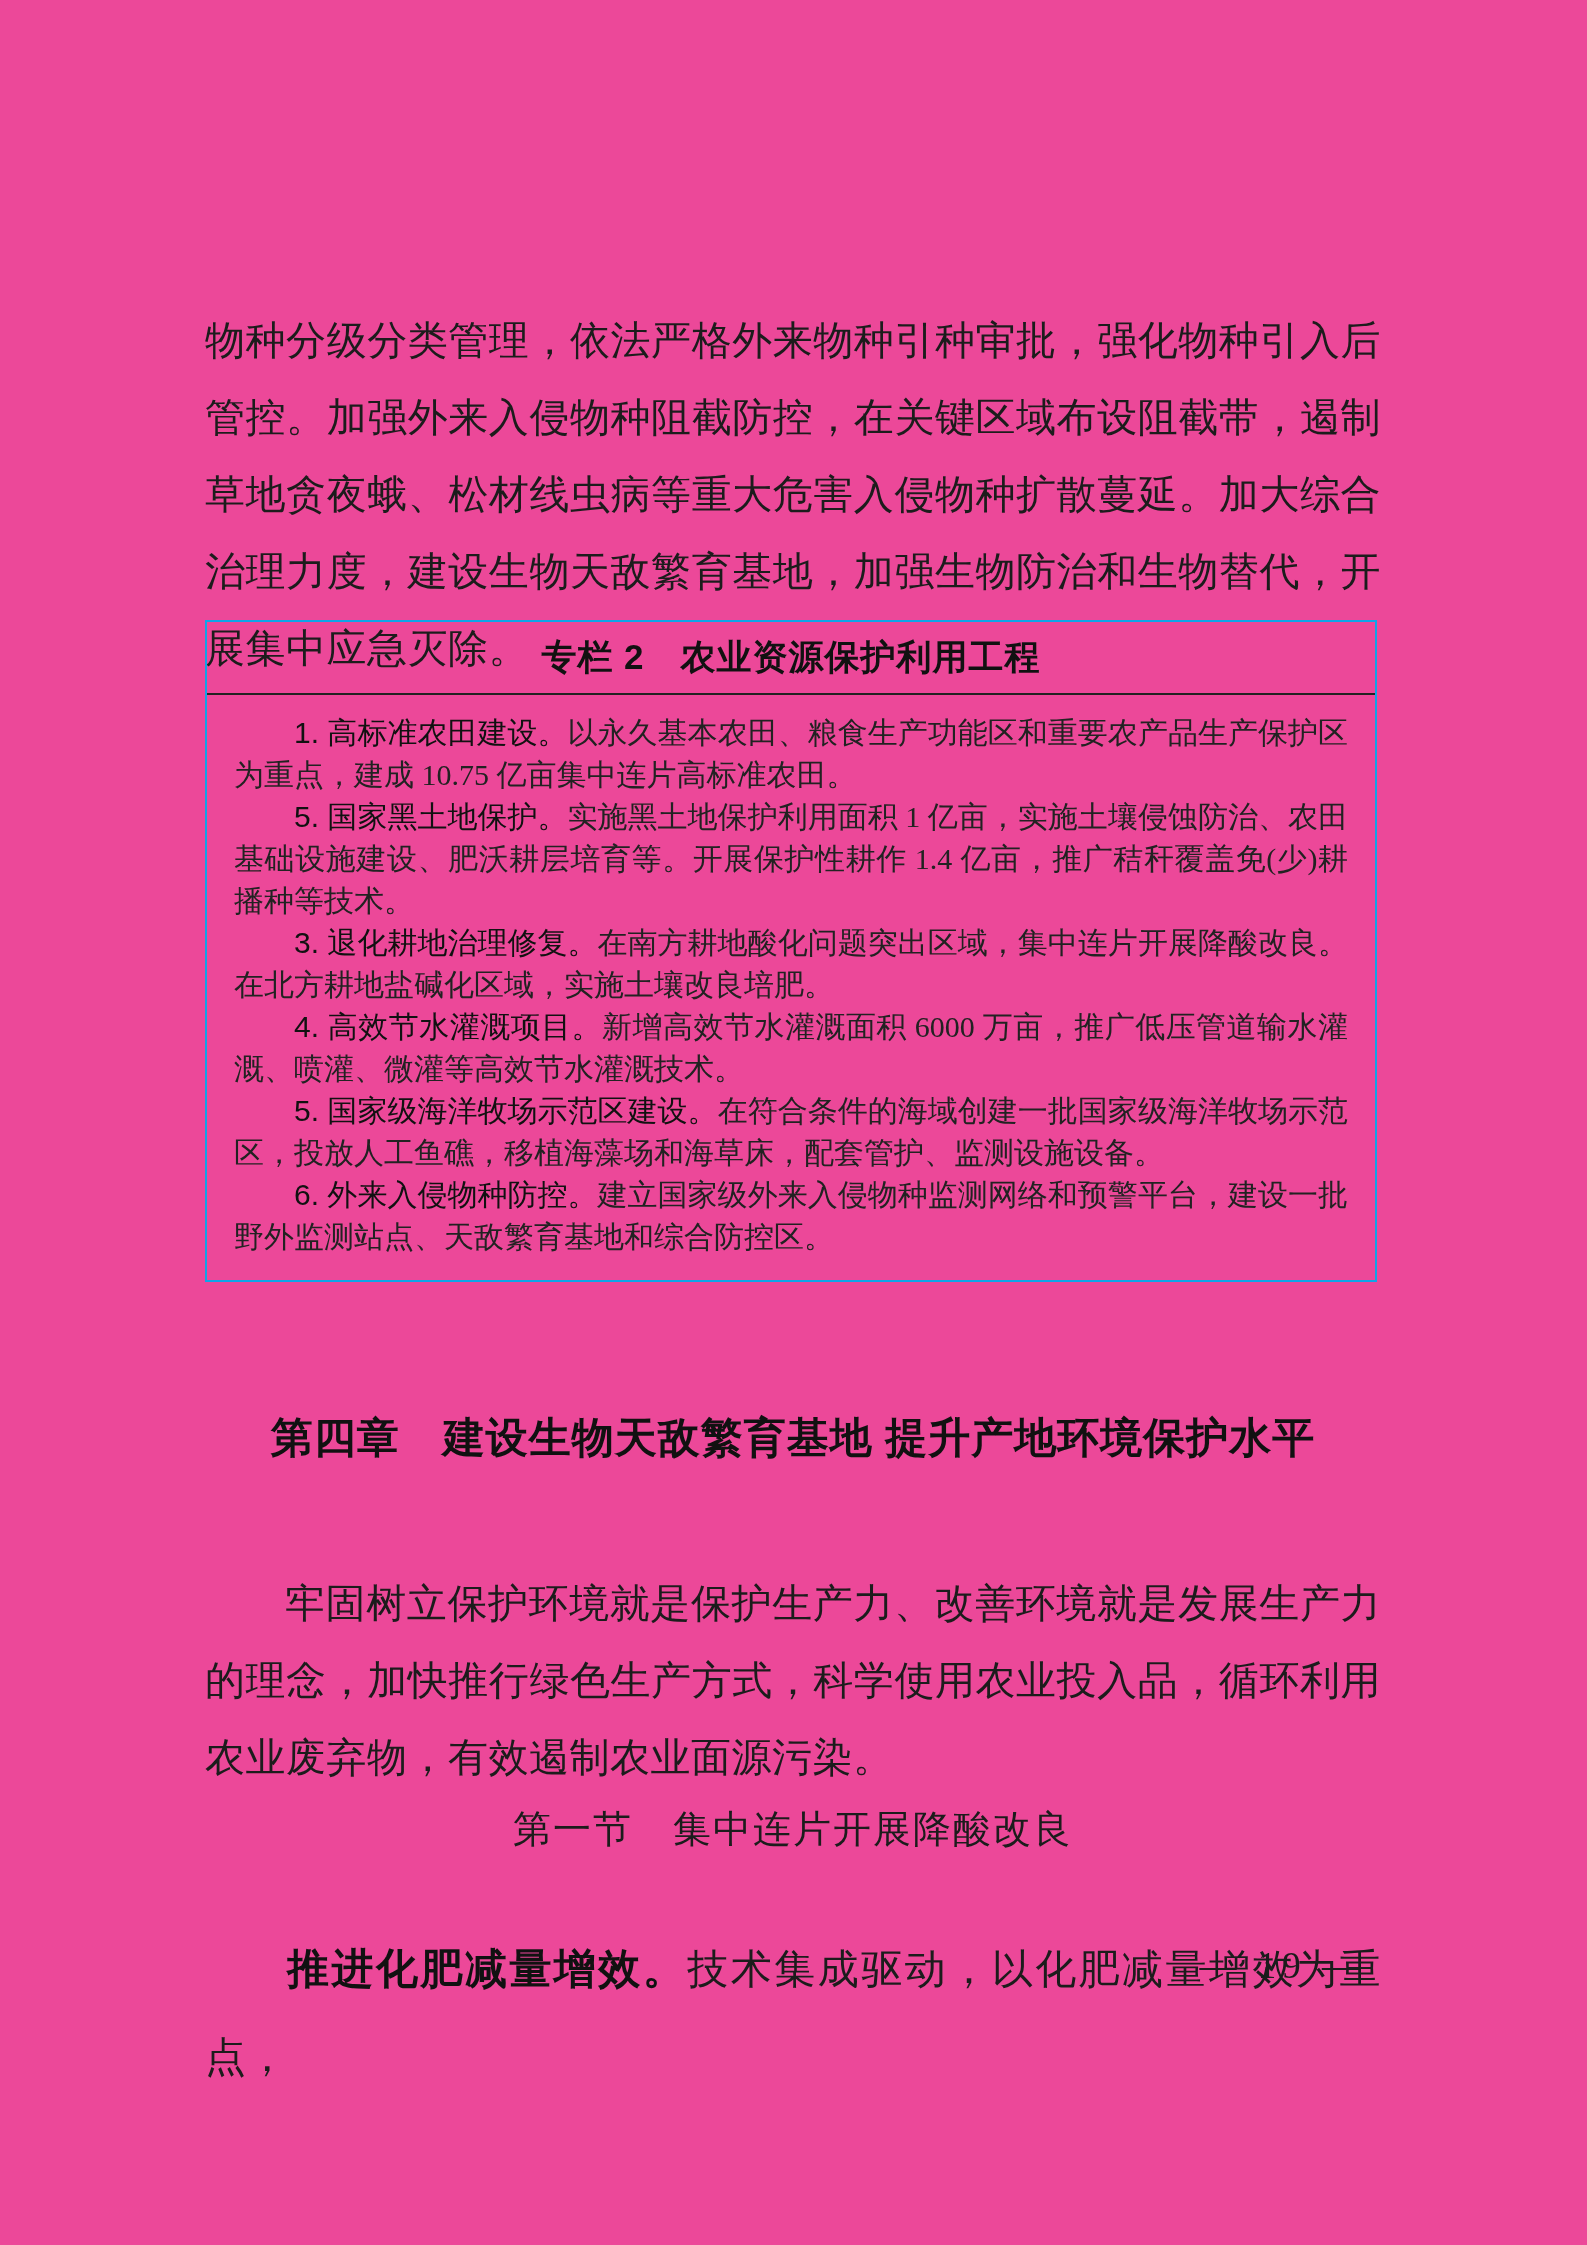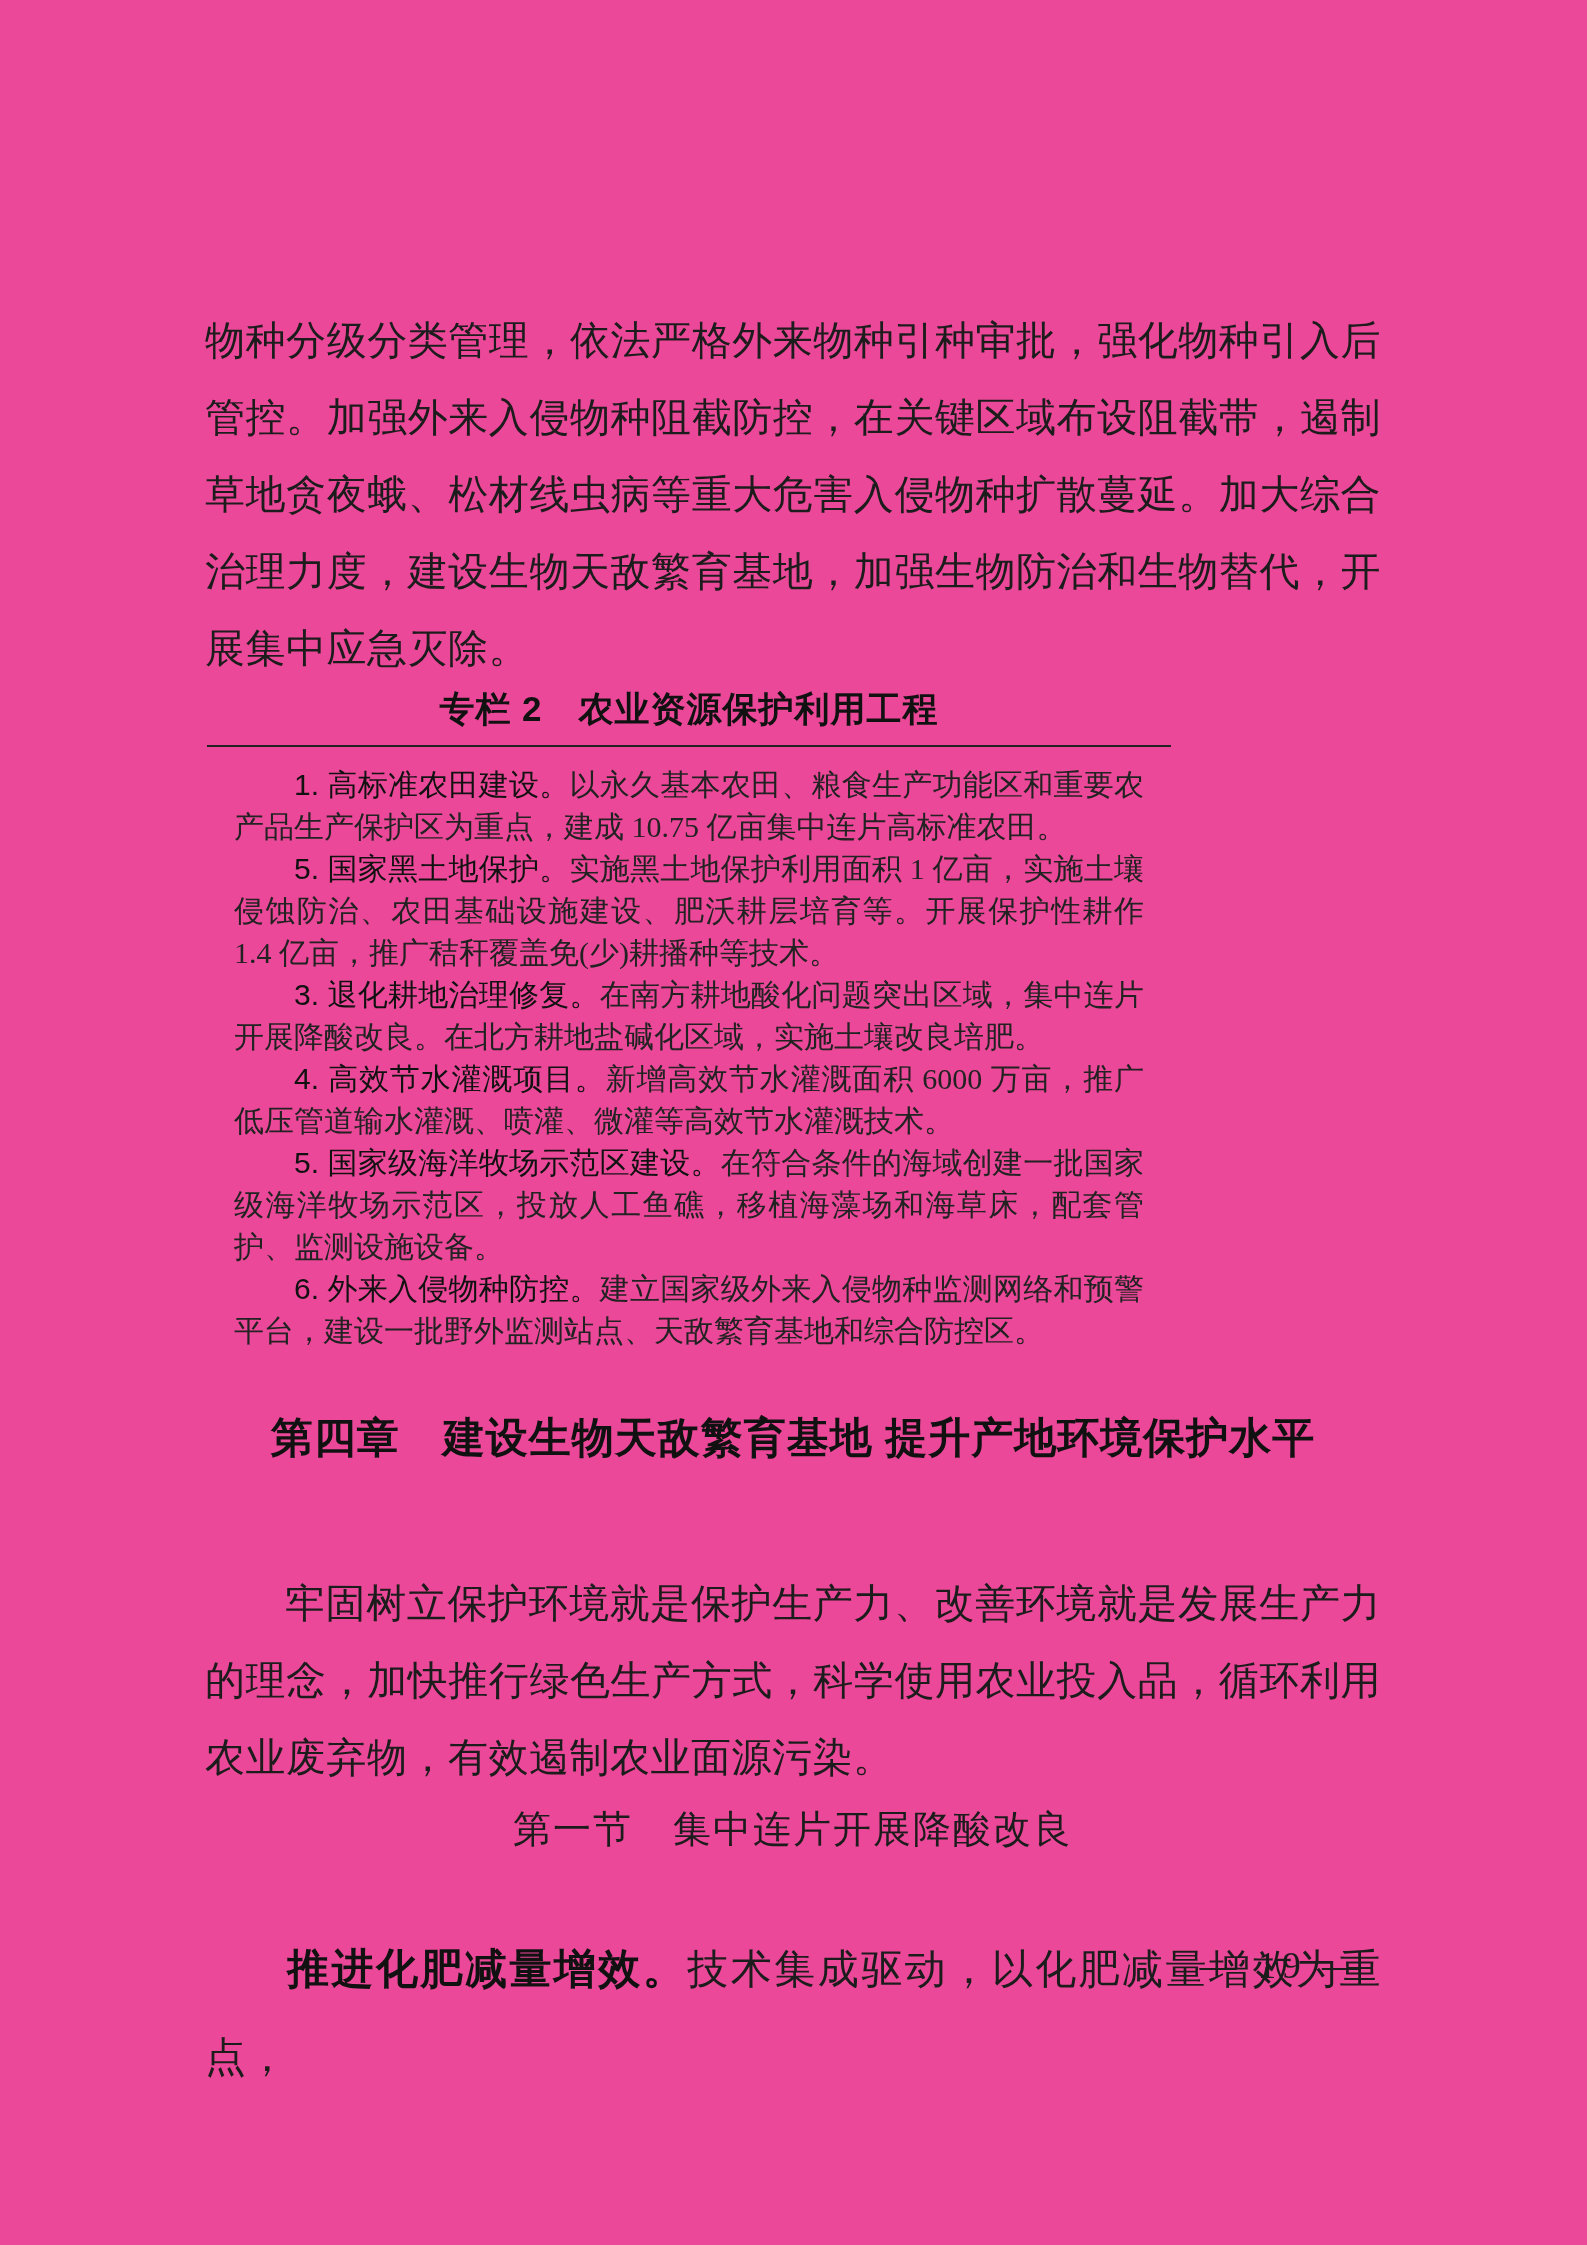--- a/index.html
+++ b/index.html
@@ -29,23 +29,23 @@
     letter-spacing: 0.5px;
     color: #1c1c1c;
   }
   .indent2 { text-indent: 2em; }
   .para1 { top: 262px; }
 
   
   .feature-box {
     position: absolute;
     left: 205px;
-    top: 672px;
-    width: 968px;
-    border: 2px solid #ec4899;
+    top: 620px;
+    width: 1172px;
+    border: 2px solid #0ea5e9;
     box-sizing: border-box;
     height: 662px;
   }
   .feature-box-header {
     height: 71px;
     border-bottom: 2px solid #222222;
     display: flex;
     align-items: center;
     justify-content: center;
     font-family: "Liberation Sans", "DejaVu Sans", sans-serif;

